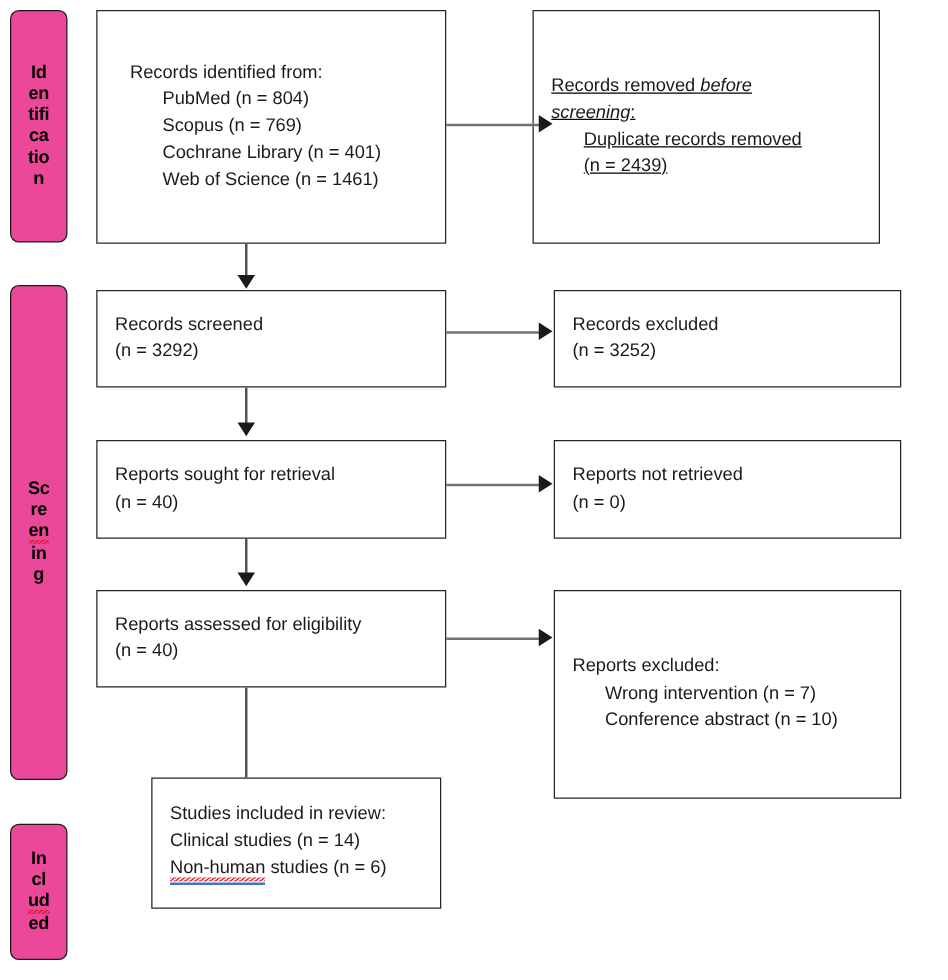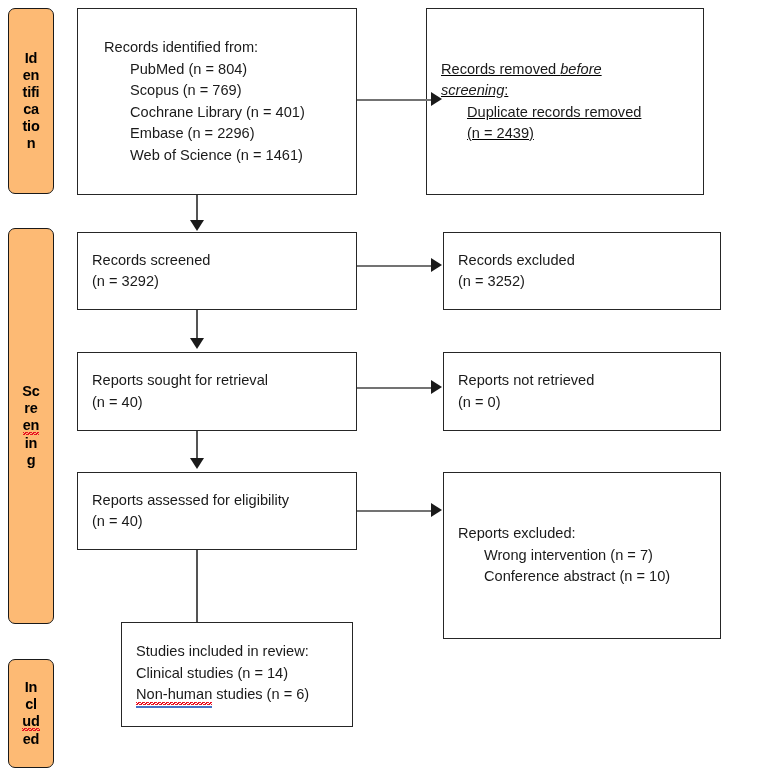--- a/index.html
+++ b/index.html
@@ -15,21 +15,21 @@
     position: relative;
     width: 758px;
     height: 784px;
     background: #ffffff;
     overflow: hidden;
   }
 
   
   .stage-bar {
     position: absolute;
-    background: #fdba74;
+    background: #ec4899;
     border: 1.5px solid #1a1a1a;
     border-radius: 7px;
     box-sizing: border-box;
     display: flex;
     align-items: center;
     justify-content: center;
   }
   .stage-label {
     font-weight: bold;
     font-size: 14.5px;
@@ -172,21 +172,20 @@
       <span class="seg">ed</span>
     </div>
   </div>
 
   <div class="flow-box" style="left:77px; top:8px; width:280px; height:187px;padding-left:12px;">
     <div class="box-text">
       <span class="line">Records identified from:</span>
       <span class="line indent">PubMed (n = 804)</span>
       <span class="line indent">Scopus (n = 769)</span>
       <span class="line indent">Cochrane Library (n = 401)</span>
-      <span class="line indent">Embase (n = 2296)</span>
       <span class="line indent">Web of Science (n = 1461)</span>
     </div>
   </div>
 
   <div class="flow-box" style="left:426px; top:8px; width:278px; height:187px;text-decoration:underline;">
     <div class="box-text">
       <span class="line"><span>Records removed </span><span class="ital">before</span></span>
       <span class="line"><span class="ital">screening</span><span>:</span></span>
       <span class="line indent">Duplicate records removed</span>
       <span class="line indent">(n = 2439)</span>

